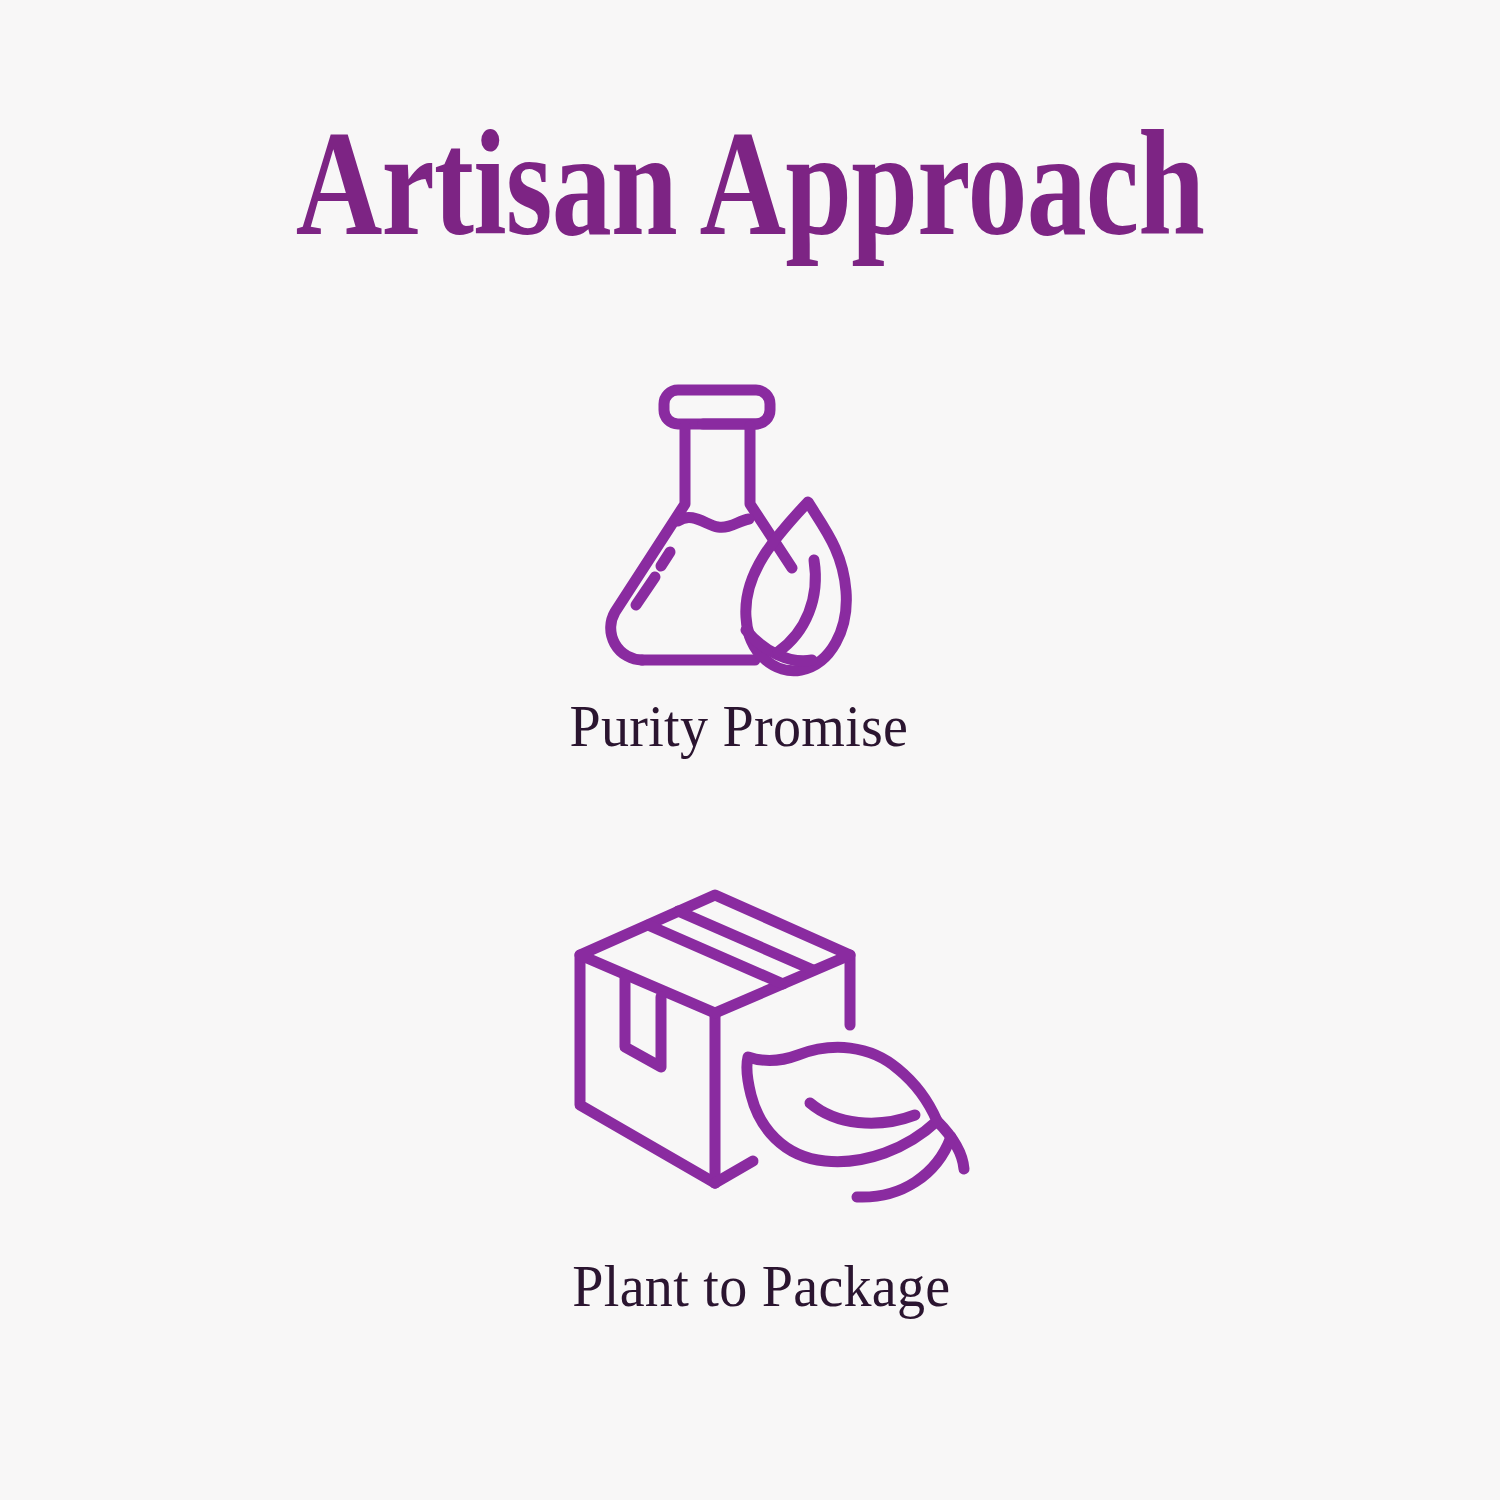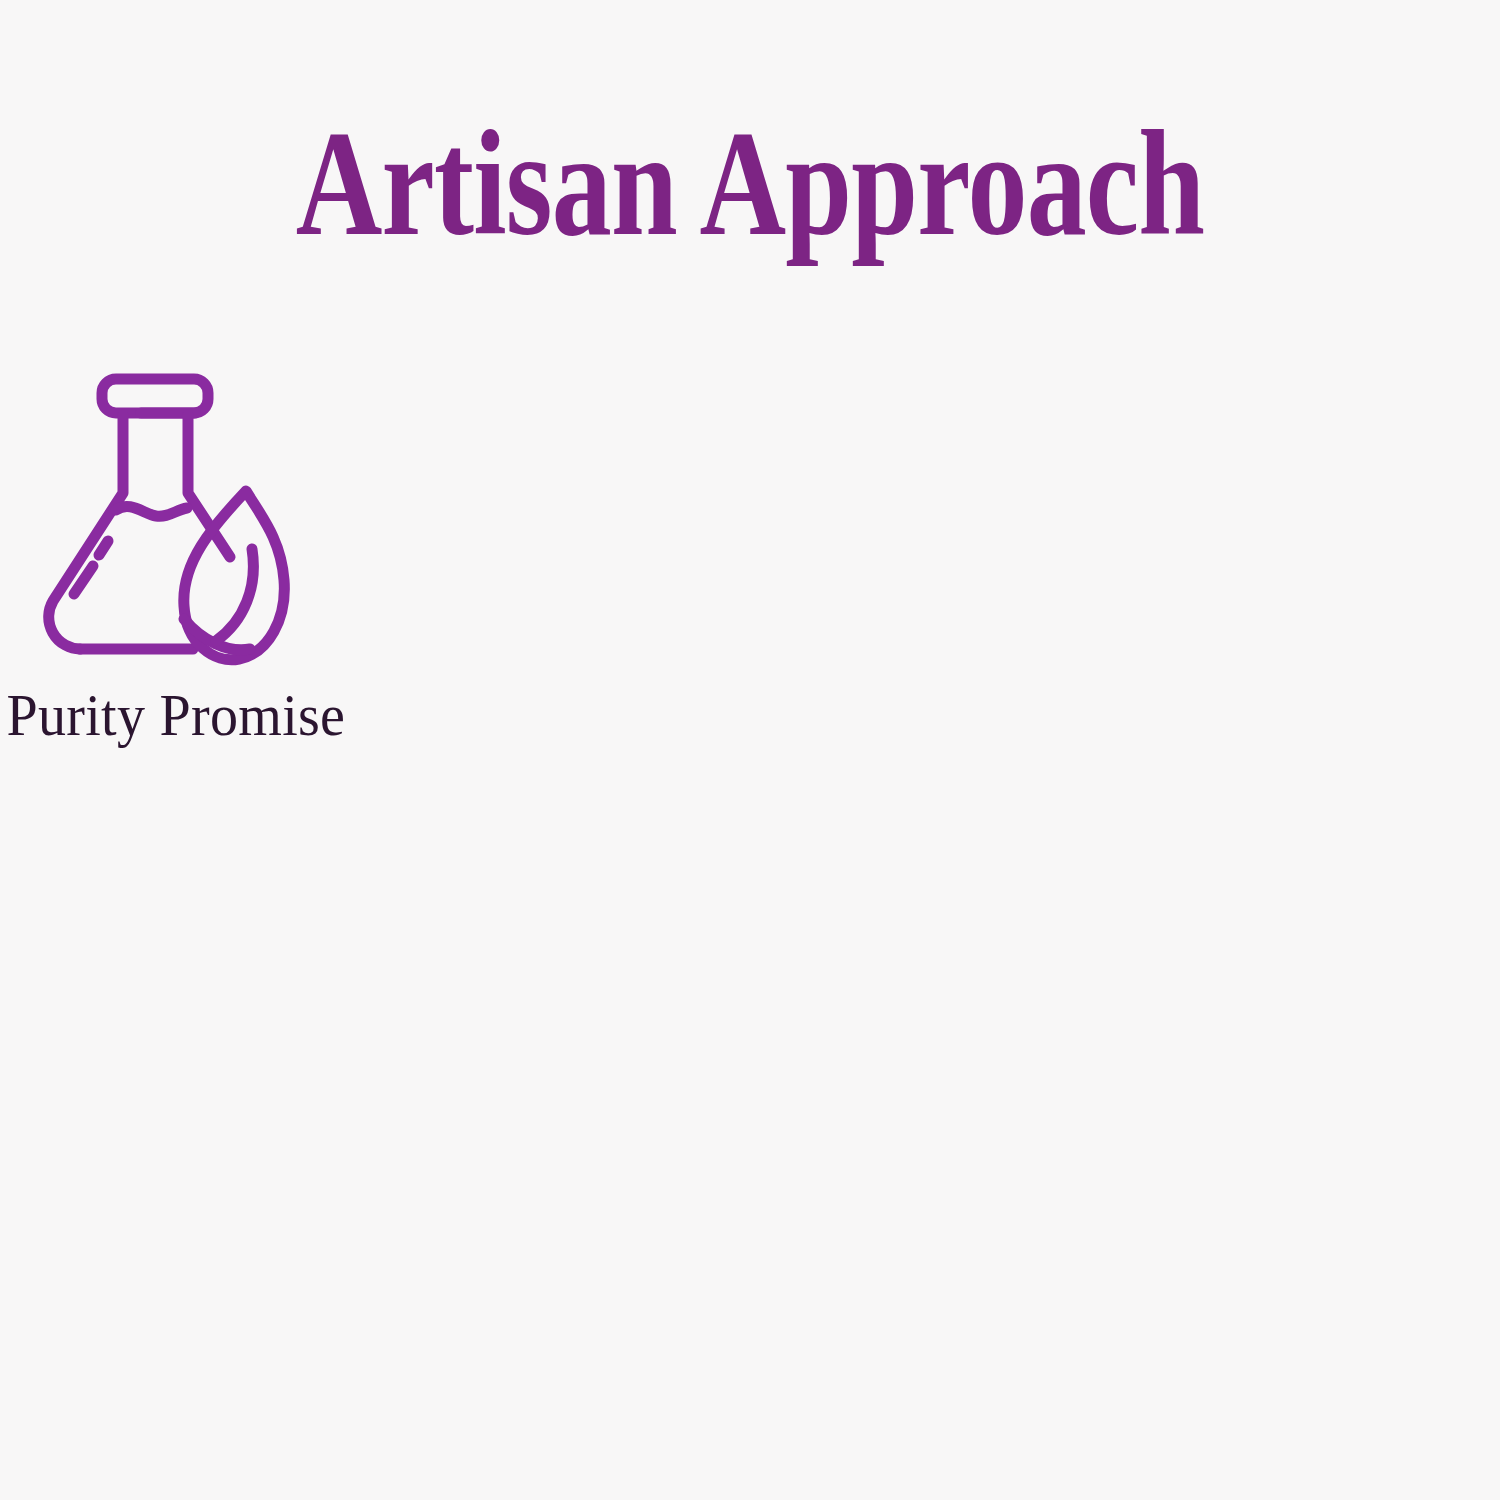--- a/index.html
+++ b/index.html
@@ -36,26 +36,26 @@
     letter-spacing: -1px;
     transform: scaleX(0.80);
     transform-origin: 50% 50%;
     white-space: nowrap;
     user-select: none;
   }
 
   
   .features {
     position: absolute;
-    top: 341px;
+    top: 352px;
     left: 0;
     width: 1500px;
     height: 1000px;
     display: grid;
-    grid-template-columns: 1fr 1fr 1fr 1fr;
+    grid-template-columns: 1fr;
     grid-template-rows: 1fr 1fr;
     column-gap: 0px;
     row-gap: 0px;
   }
   .feature {
     position: relative;
     display: flex;
     flex-direction: column;
     align-items: center;
     justify-content: flex-start;
@@ -133,15 +133,51 @@
           <path d="M151 266 c18 22 44 34 66 30"></path>
 
           <path d="M219 196 c6 38 -8 72 -36 92"></path>
         </svg>
       </div>
       <div class="label">Purity Promise</div>
     </div>
 
 
 
+    <div class="feature cell-4">
+      <div class="icon-wrap">
+        <svg width="420" height="290" viewBox="0 0 420 290" fill="none" stroke="#8a2ba0" stroke-width="11" stroke-linecap="round" stroke-linejoin="round">
+
+          <path d="M18 70 v150 l135 78"></path>
+
+          <path d="M288 70 v70"></path>
+
+          <path d="M153 128 v170"></path>
+
+          <path d="M153 298 l38 -22"></path>
+
+          <path d="M18 70 L153 10 L288 70 L153 128 Z"></path>
+
+          <path d="M86 40 L221 99"></path>
+
+          <path d="M116 26 L251 85"></path>
+
+          <path d="M63 92 v70 l36 20 v-70"></path>
+
+          <path d="M186 172
+                   c18 6 34 4 50 -2
+                   c34 -13 72 -10 100 14
+                   c22 18 33 38 39 52
+                   c-30 28 -72 44 -112 40
+                   c-42 -4 -66 -34 -74 -66
+                   c-5 -20 -5 -30 -3 -38 z"></path>
+
+          <path d="M375 236 c20 20 26 36 27 48"></path>
+          <path d="M389 252 c-14 38 -50 62 -94 60"></path>
+
+          <path d="M248 218 c26 22 68 26 105 12"></path>
+        </svg>
+      </div>
+      <div class="label">Plant to Package</div>
+    </div>
 
   </div>
 </div>
 
 </body></html>

